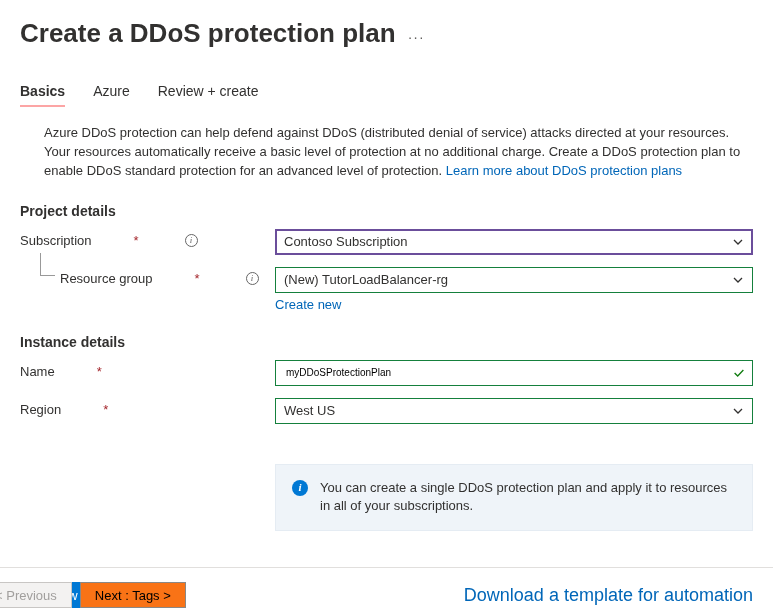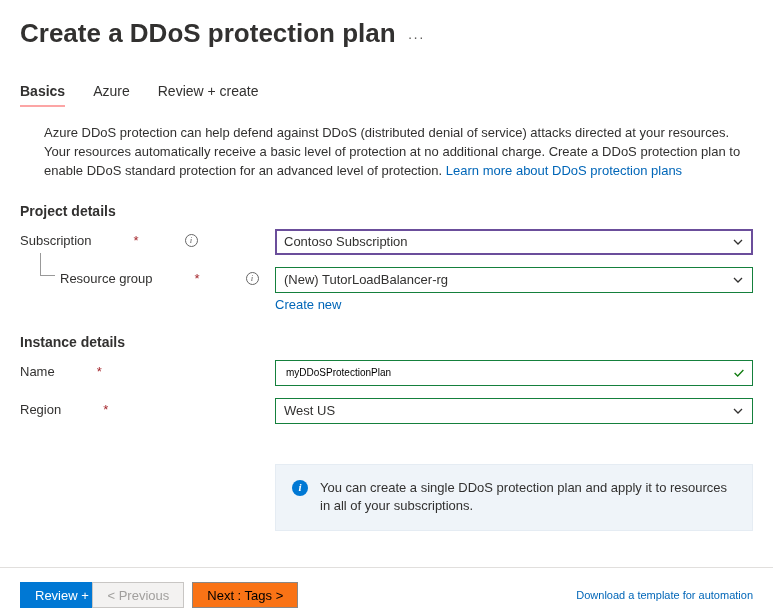--- a/index.html
+++ b/index.html
@@ -75,21 +75,21 @@
     border-top: 1px solid #e1dfdd; margin-top: 36px; padding: 14px 20px;
     display: flex; align-items: center; gap: 18px;
   }
   .btn {
     height: 26px; padding: 0 14px; font-size: 13px; font-family: inherit;
     border: 1px solid #8a8886; background: #f97316; cursor: pointer;
   }
   .btn.primary { background: #0078d4; color: #fff; border-color: #0078d4; font-weight: 400; }
   .btn.disabled { color: #a19f9d; border-color: #c8c6c4; background: #f3f2f1; cursor: default; }
   .footer-group { display: flex; gap: 8px; margin-left: auto; position: relative; left: -260px; }
-  .footer-link { color: #0066b8; text-decoration: none; font-size: 11px; }
+  .footer-link { color: #0066b8; text-decoration: none; font-size: 18px; }
 </style>
 </head>
 <body>
 
 <div class="page">
   <div class="header">
     <h1 class="title">Create a DDoS protection plan</h1>
     <span class="ellipsis">···</span>
   </div>
 

